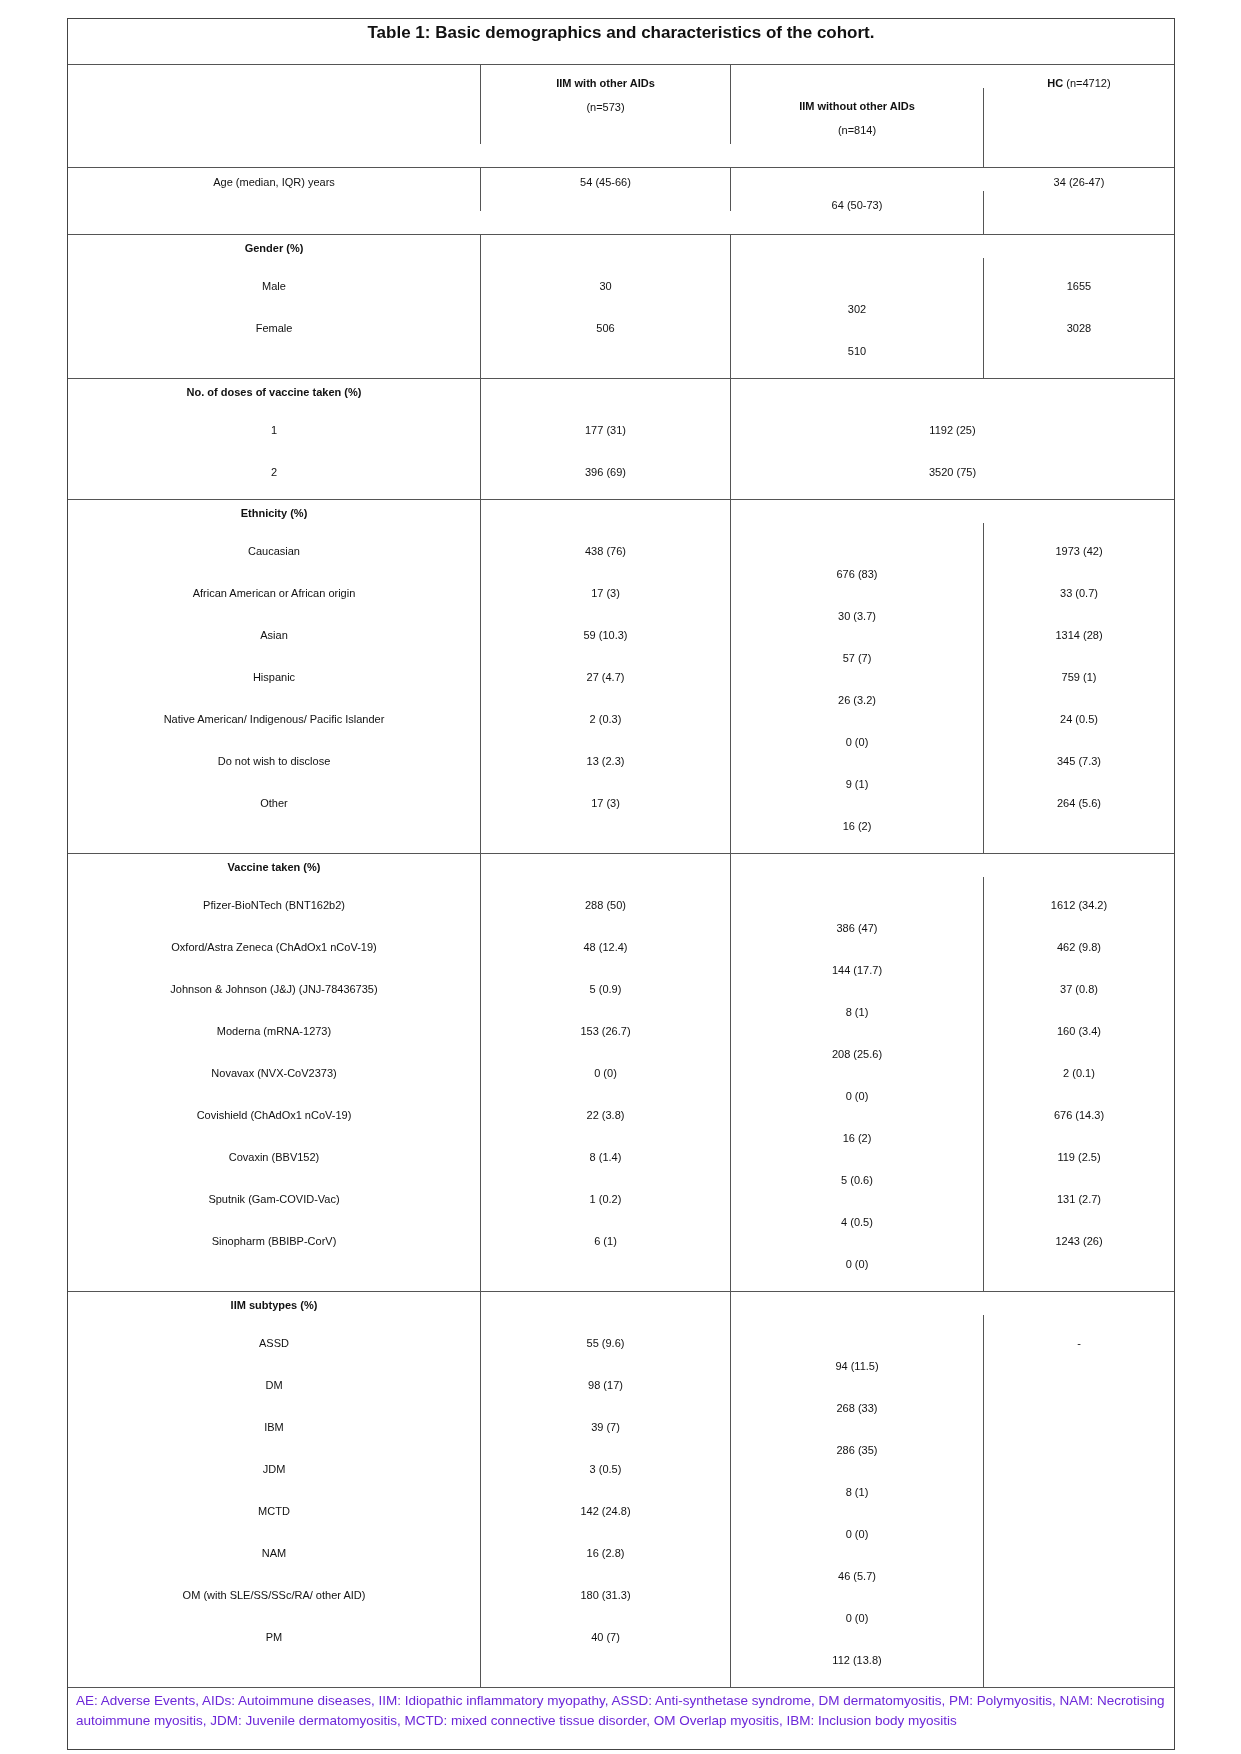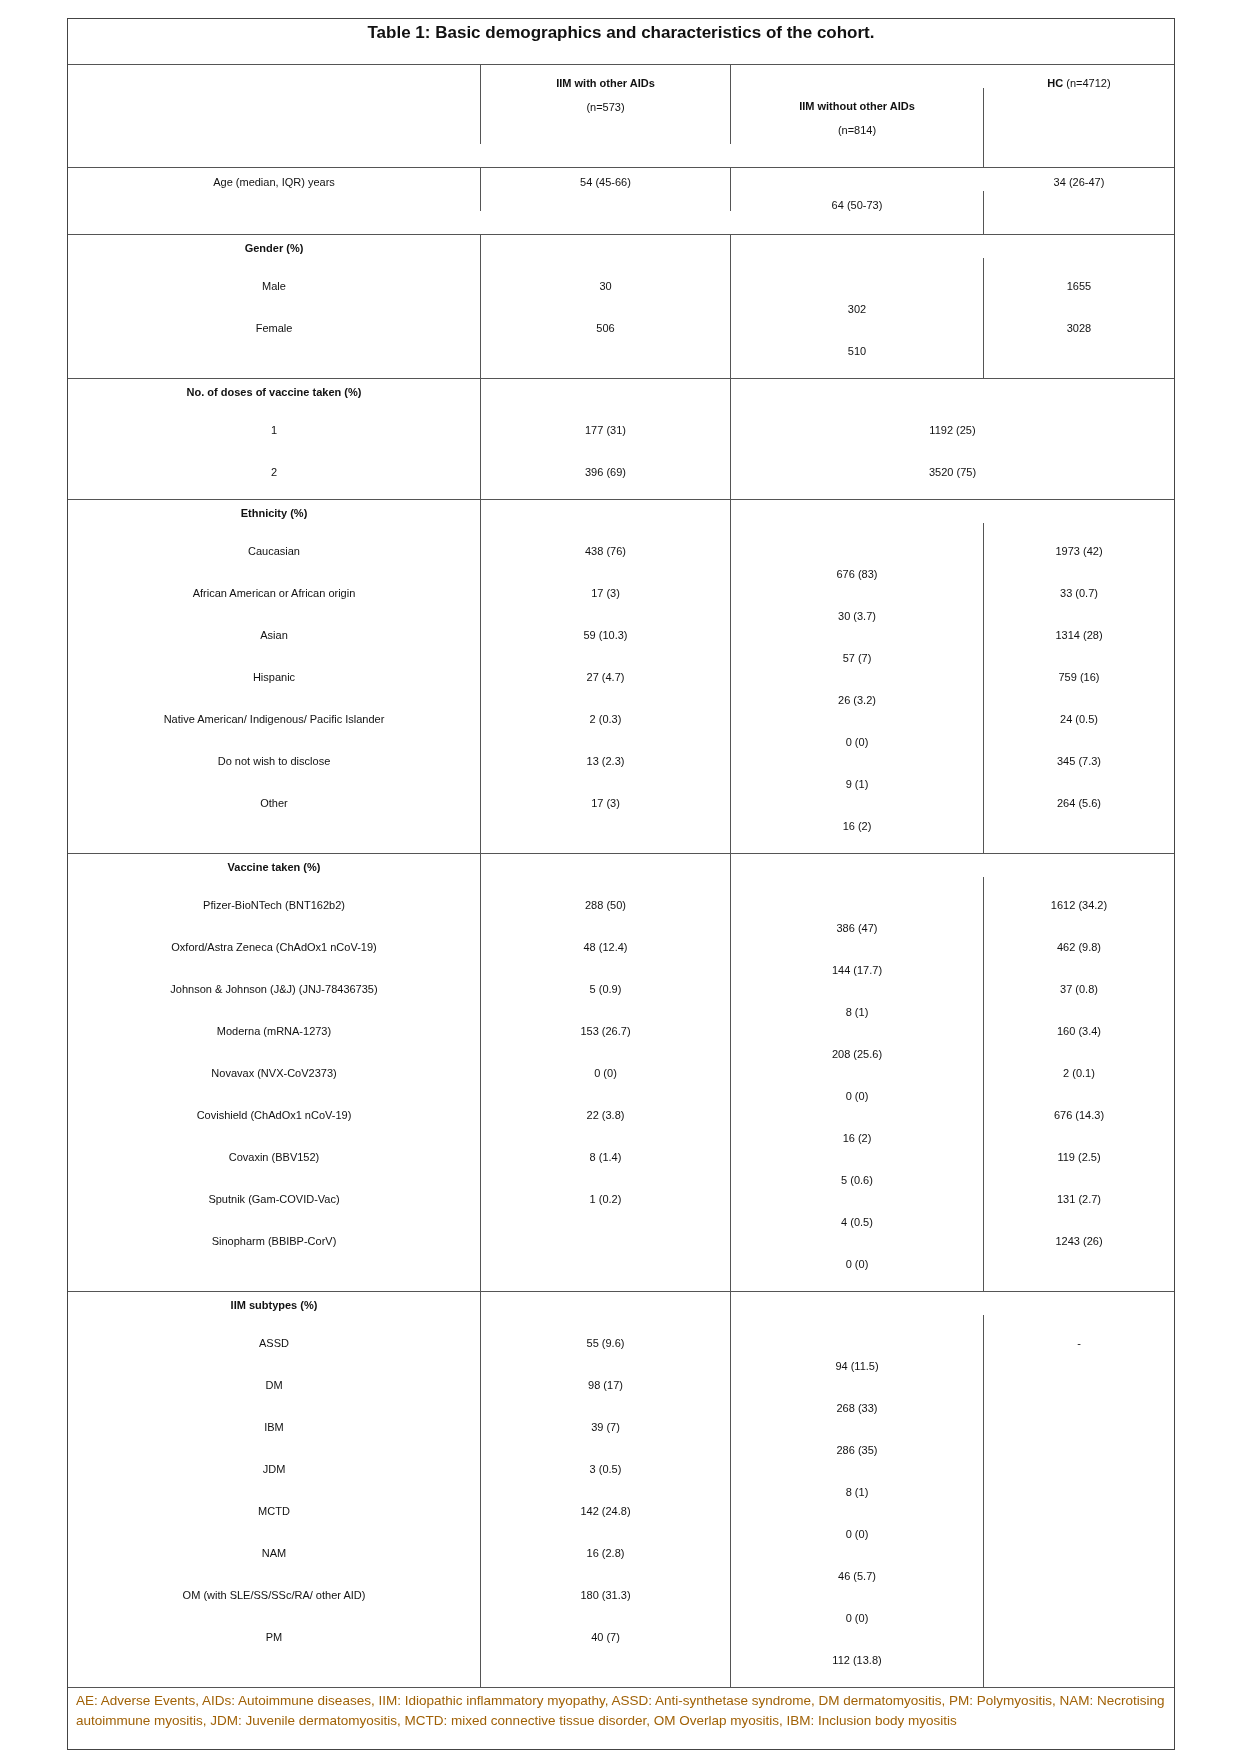--- a/index.html
+++ b/index.html
@@ -15,21 +15,21 @@
   .c3 { flex: 1; }
   .title-row { height: 45px; display: flex; align-items: flex-start; justify-content: center;
                padding-top: 4px; box-sizing: border-box; font-weight: bold; font-size: 17px; }
   .hdr .cell { height: 79px; padding-top: 6px; line-height: 24px; }
   .hdr .bold { font-weight: bold; }
   .line { height: 42px; line-height: 42px; white-space: nowrap; }
   .sect .cell { padding-bottom: 6px; }
   .sect-title { font-weight: bold; height: 30px; line-height: 26px; }
   .age .cell { height: 43px; line-height: 28px; }
   .foot { font-size: 13.5px; line-height: 20px; text-align: left; padding: 3px 8px 18px 8px;
-          border-top: 1.5px solid #555; color: #a16207; }
+          border-top: 1.5px solid #555; color: #6d28d9; }
 </style>
 </head>
 <body>
 
 <div class="tbl">
   <div class="title-row">Table 1: Basic demographics and characteristics of the cohort.</div>
 
   <div class="row hdr">
     <div class="cell c0"></div>
     <div class="cell c1">
@@ -121,21 +121,21 @@
           <div class="line">26 (3.2)</div>
           <div class="line">0 (0)</div>
           <div class="line">9 (1)</div>
           <div class="line">16 (2)</div>
         </div>
         <div class="cell c3">
           <div class="sect-title"></div>
           <div class="line">1973 (42)</div>
           <div class="line">33 (0.7)</div>
           <div class="line">1314 (28)</div>
-          <div class="line">759 (16)</div>
+          <div class="line">759 (1)</div>
           <div class="line">24 (0.5)</div>
           <div class="line">345 (7.3)</div>
           <div class="line">264 (5.6)</div>
         </div>
       </div>
       <div class="row sect">
         <div class="cell c0">
           <div class="sect-title">Vaccine taken (%)</div>
           <div class="line">Pfizer-BioNTech (BNT162b2)</div>
           <div class="line">Oxford/Astra Zeneca (ChAdOx1 nCoV-19)</div>
@@ -150,20 +150,21 @@
         <div class="cell c1">
           <div class="sect-title"></div>
           <div class="line">288 (50)</div>
           <div class="line">48 (12.4)</div>
           <div class="line">5 (0.9)</div>
           <div class="line">153 (26.7)</div>
           <div class="line">0 (0)</div>
           <div class="line">22 (3.8)</div>
           <div class="line">8 (1.4)</div>
           <div class="line">1 (0.2)</div>
+          <div class="line">6 (1)</div>
         </div>
         <div class="cell c2">
           <div class="sect-title"></div>
           <div class="line">386 (47)</div>
           <div class="line">144 (17.7)</div>
           <div class="line">8 (1)</div>
           <div class="line">208 (25.6)</div>
           <div class="line">0 (0)</div>
           <div class="line">16 (2)</div>
           <div class="line">5 (0.6)</div>

